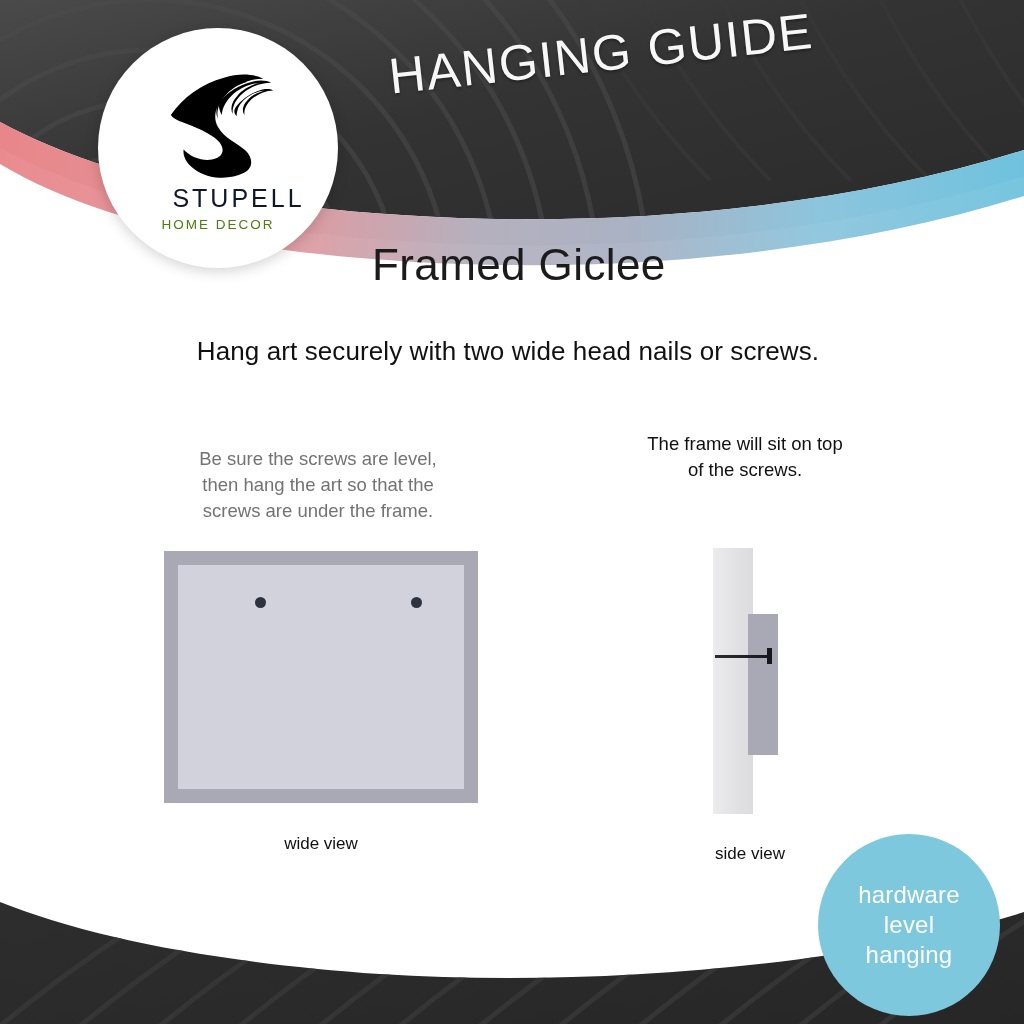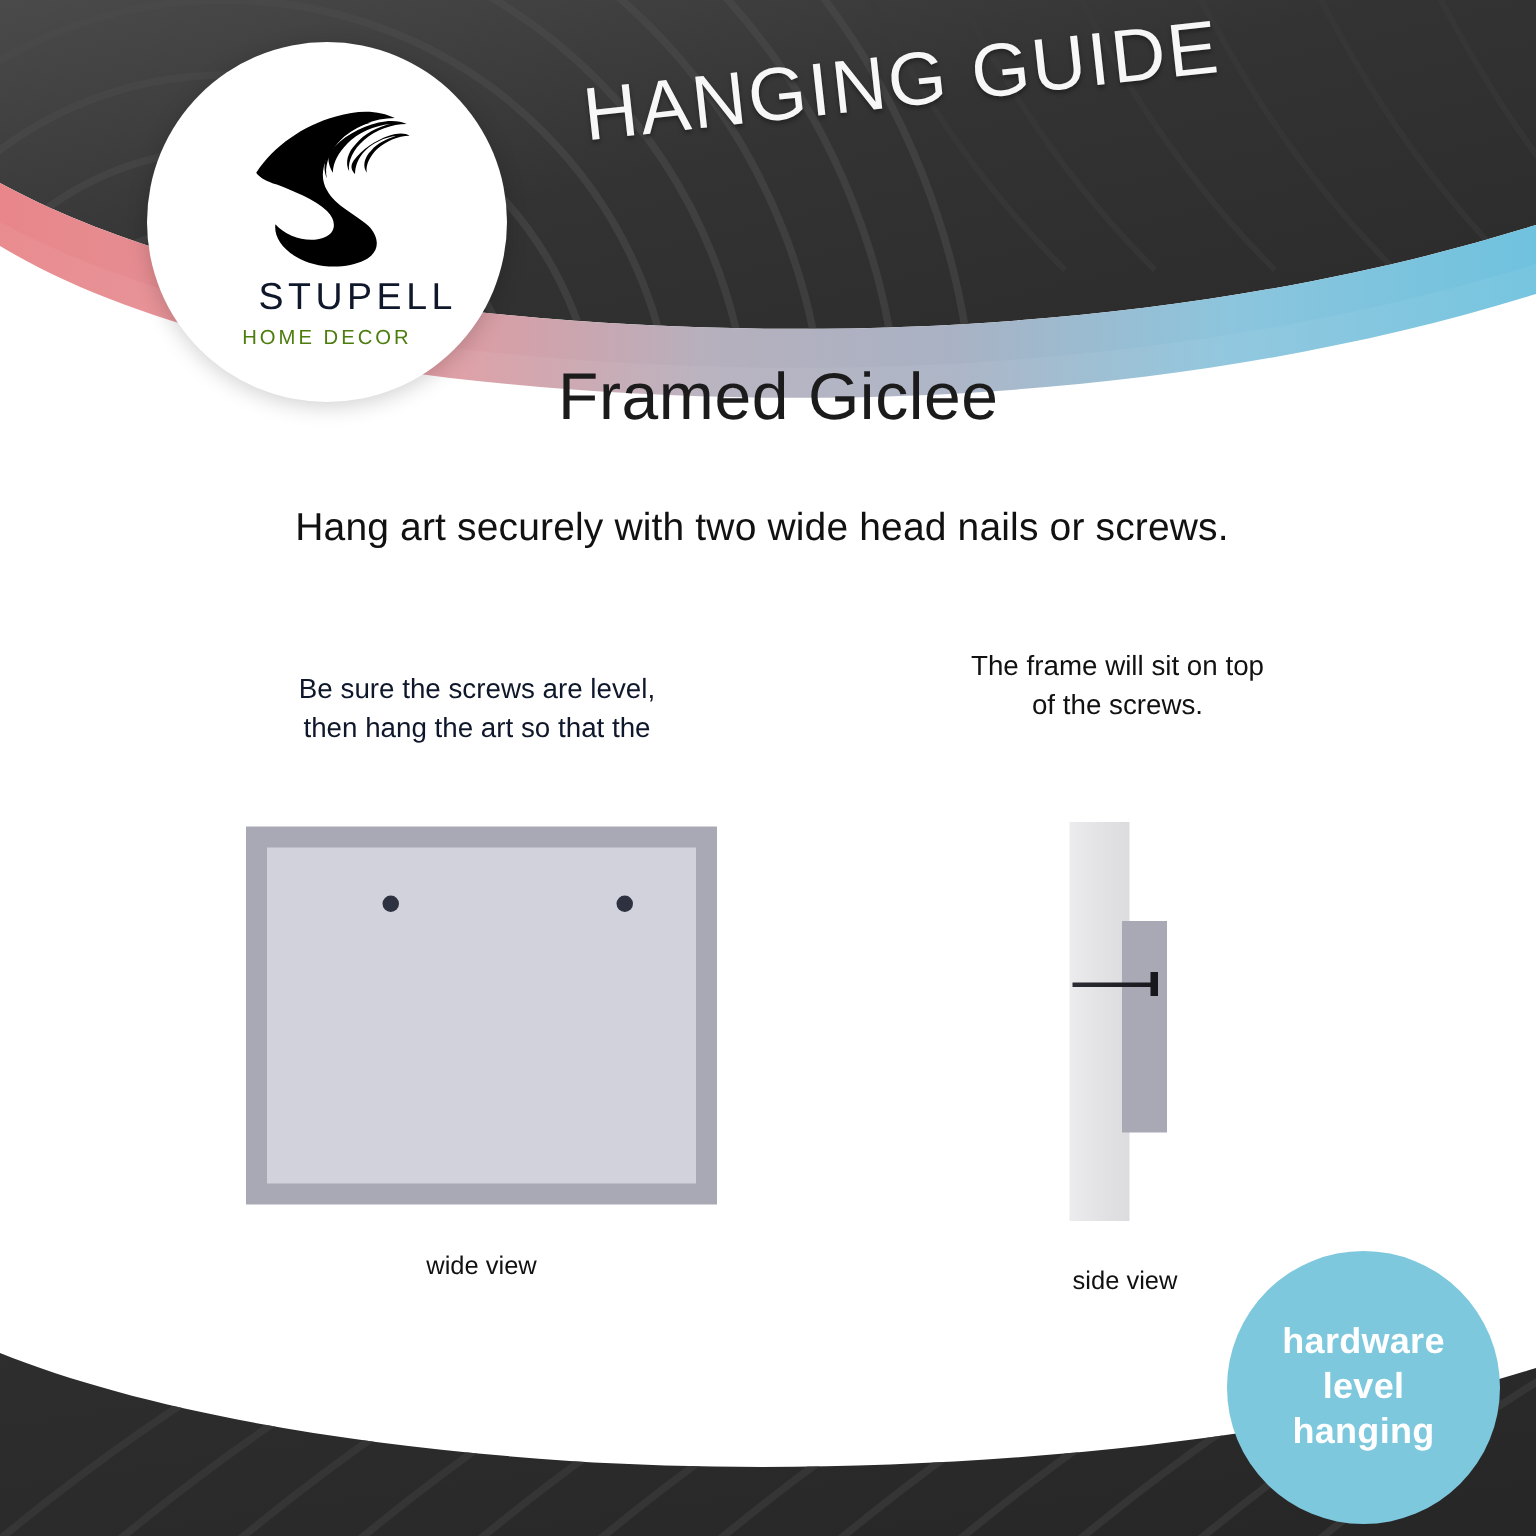--- a/index.html
+++ b/index.html
@@ -45,21 +45,21 @@
   
   .main-instruction{
     position:absolute;left:0;top:336px;width:1016px;text-align:center;z-index:5;
     font-size:26px;color:#111;font-weight:400;letter-spacing:0.1px;
     font-family:"Liberation Sans",sans-serif;
   }
 
   
   .cap-left{
     position:absolute;left:168px;top:446px;width:300px;z-index:5;
-    font-size:18.5px;line-height:26px;color:#0f172a;text-align:center;
+    font-size:18.5px;line-height:26px;color:#737373;text-align:center;
     font-family:"Liberation Sans",sans-serif;
   }
   .cap-right{
     position:absolute;left:600px;top:431px;width:290px;z-index:5;
     font-size:18.5px;line-height:26px;color:#111;text-align:center;
     font-family:"Liberation Sans",sans-serif;
   }
   .cap-line{display:block;}
 
   
@@ -109,21 +109,21 @@
   }
 
   
   .promo-badge{
     position:absolute;left:818px;top:834px;width:182px;height:182px;border-radius:50%;
     background:#7ec8de;display:flex;flex-direction:column;align-items:center;
     justify-content:center;z-index:7;
   }
   .promo-line{
     color:#ffffff;font-size:24px;line-height:30px;font-family:"Liberation Sans",sans-serif;
-    font-weight:700;text-align:center;letter-spacing:0.2px;
+    font-weight:400;text-align:center;letter-spacing:0.2px;
   }
 </style>
 </head>
 <body>
 
 <div id="page">
 
   <svg class="wave-layer" viewBox="0 0 1024 1024" width="1024" height="1024" preserveAspectRatio="none">
     <defs>
       <clipPath id="topClip">
@@ -228,20 +228,21 @@
 
   <div class="header-title">HANGING GUIDE</div>
 
   <div class="product-name">Framed Giclee</div>
 
   <div class="main-instruction">Hang art securely with two wide head nails or screws.</div>
 
   <div class="cap-left">
     <span class="cap-line">Be sure the screws are level,</span>
     <span class="cap-line">then hang the art so that the</span>
+    <span class="cap-line">screws are under the frame.</span>
   </div>
 
   <div class="cap-right">
     <span class="cap-line">The frame will sit on top</span>
     <span class="cap-line">of the screws.</span>
   </div>
 
   <div class="front-view">
     <div class="front-view-inner">
       <span class="screw-dot d1"></span>

